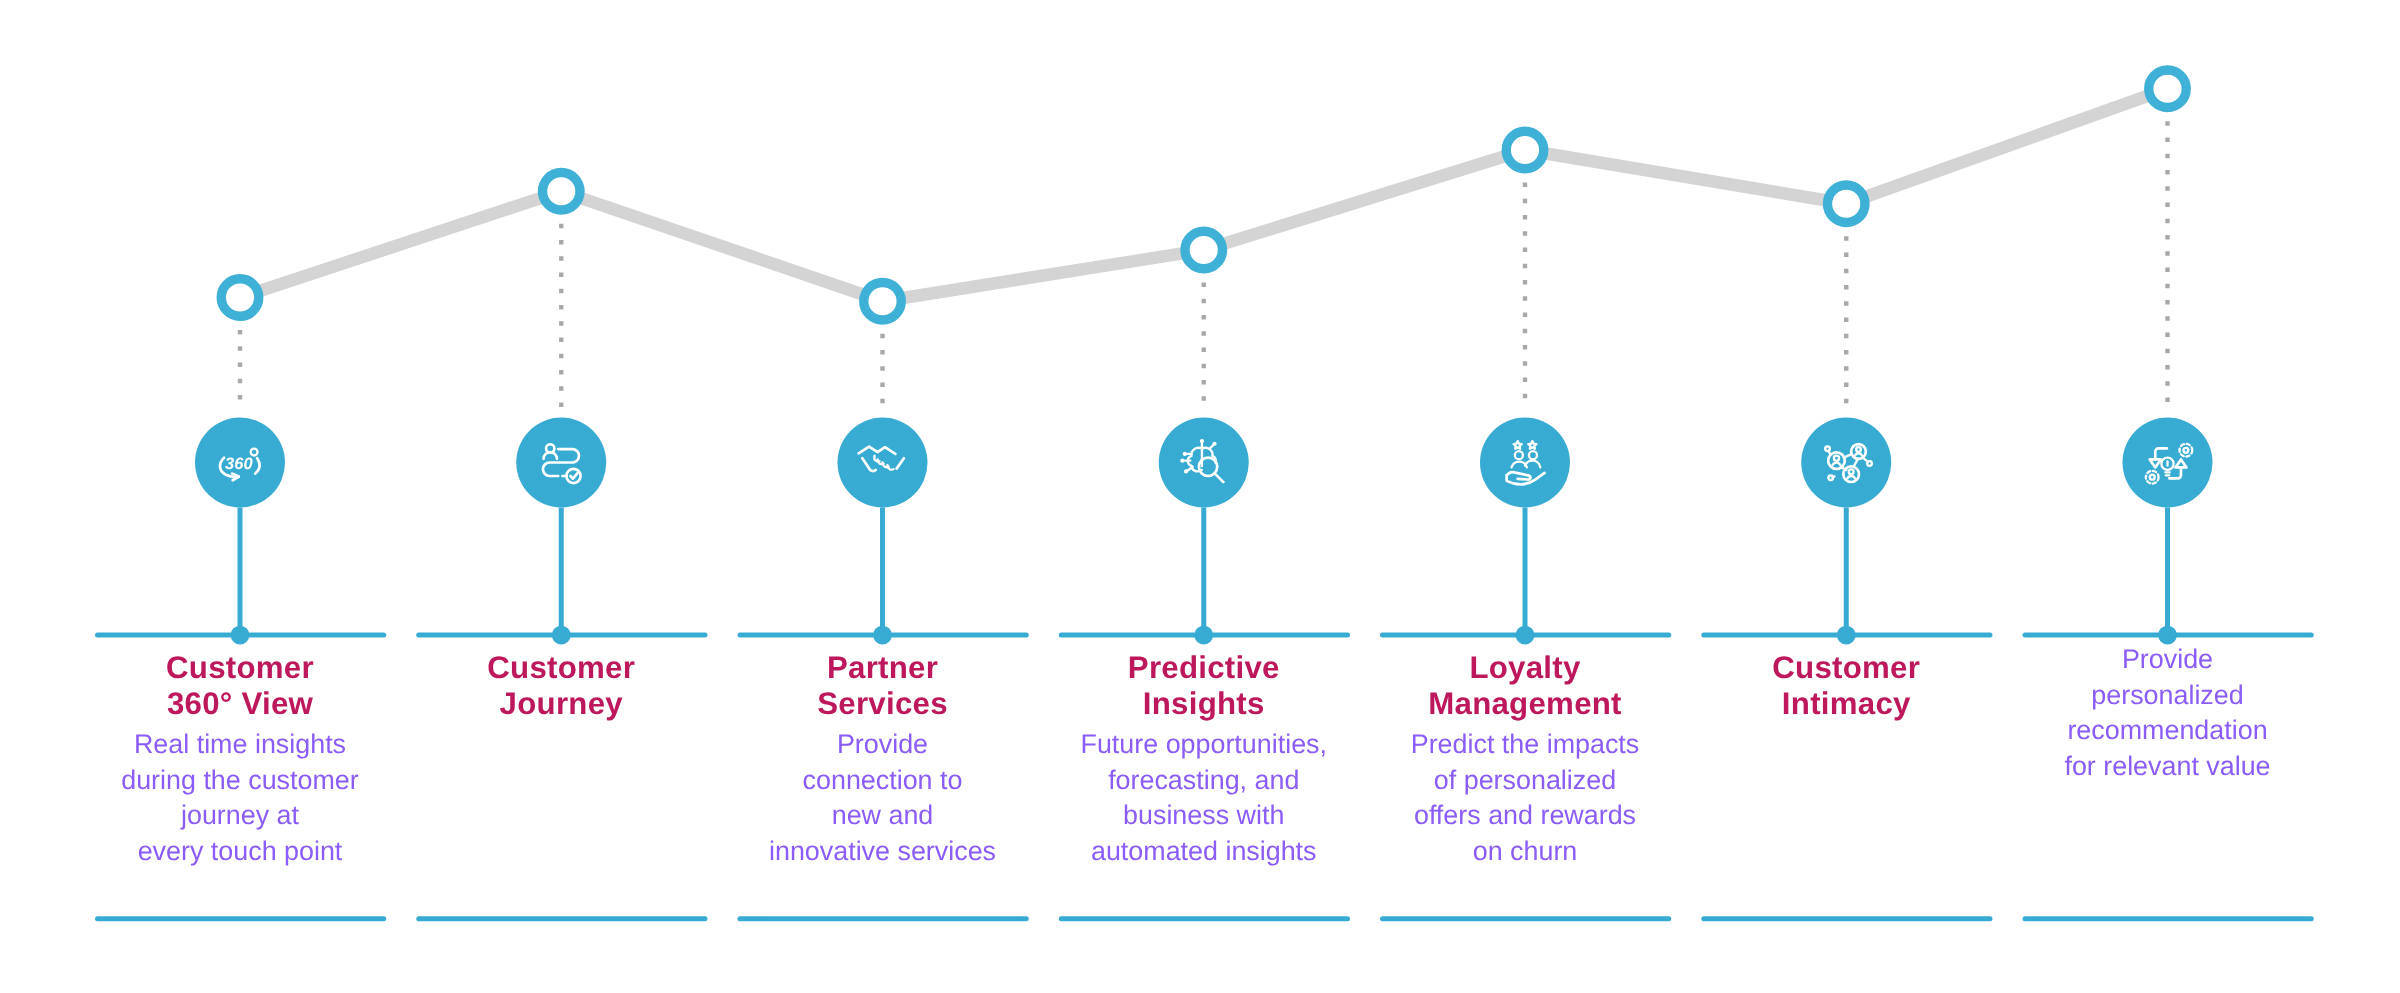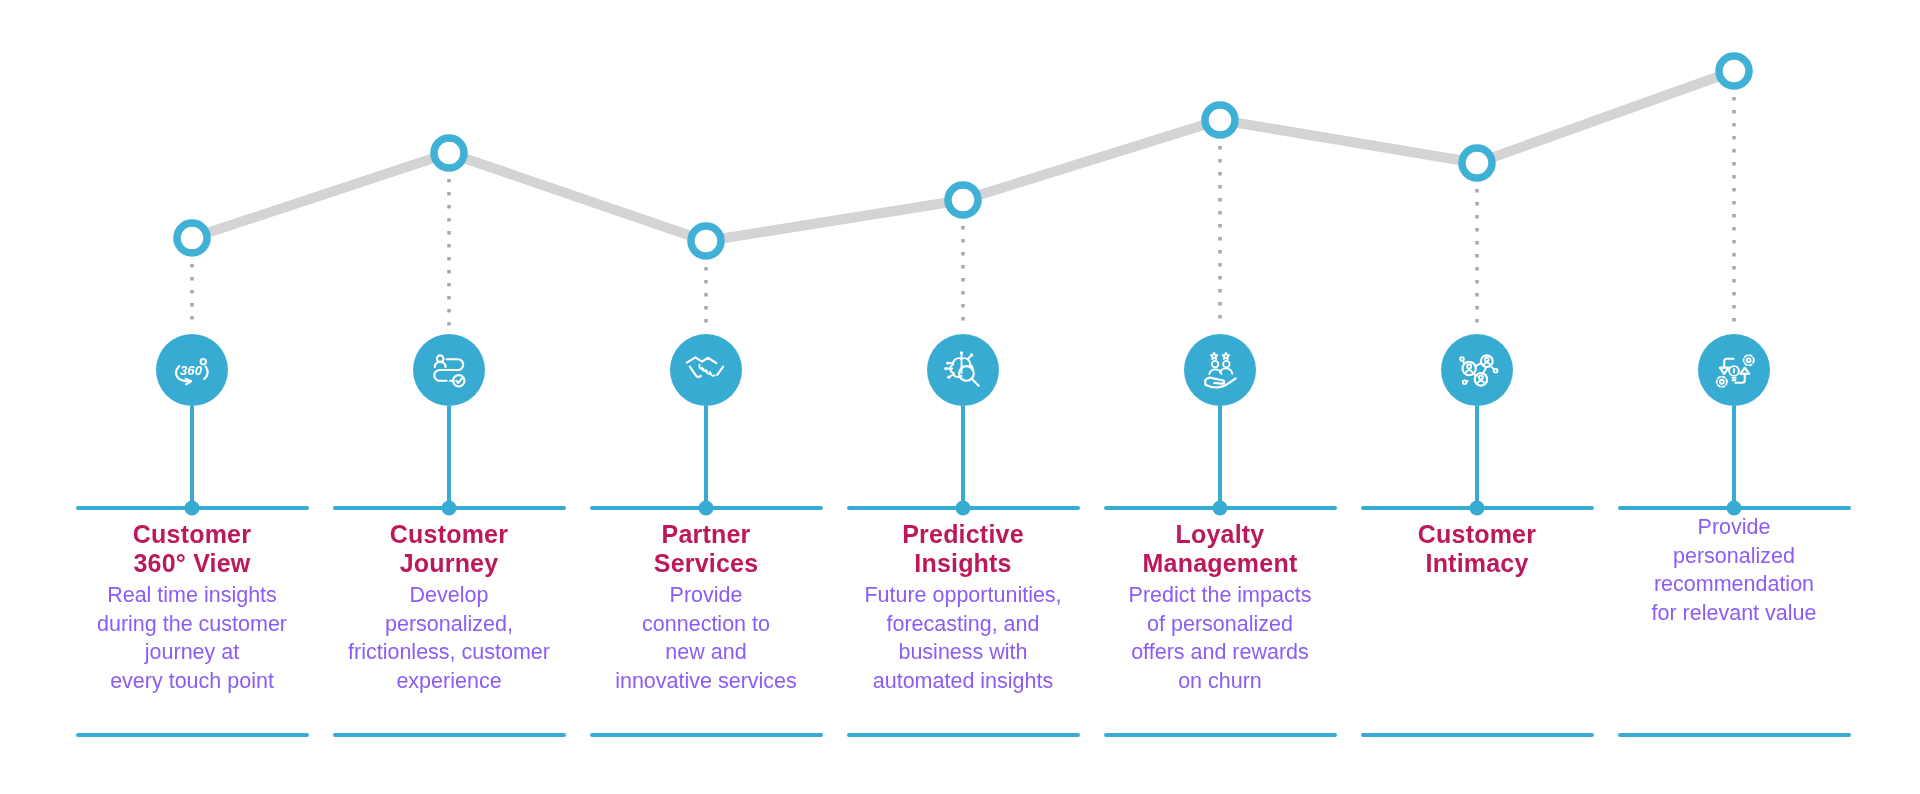--- a/index.html
+++ b/index.html
@@ -88,21 +88,20 @@
         <path class="ic" d="M24.5 34.5 h3.5"></path>
         <circle class="ic" cx="33.5" cy="34.5" r="5.8"></circle>
         <path class="ic" d="M31 34.5 l2 2.2 3.8 -4.6"></path>
       </svg>
     </div>
     <div class="stem"></div>
     <div class="rule top">
         <span class="dot"></span>
       </div>
     <h3 class="title">Customer<br>Journey</h3>
-    <p class="desc">Develop<br>personalized,<br>frictionless, customer<br>experience</p>
     <div class="rule bottom"></div>
   </div>
 
   <div class="col" style="--i:2">
     <div class="icon-circle">
       <svg viewBox="0 0 48 48" width="47" height="47">
         <path class="ic" d="M4 16 l8.5 -5.5 7 4.5 6 -4 8.5 5.5"></path>
         <path class="ic" d="M7 20 l6 9 a3.2 3.2 0 0 0 5 .5"></path>
         <path class="ic" d="M41 20 l-6 8.5"></path>
         <path class="ic-thin" d="M17 18 c-1 3 1 5 4 4.5"></path>

